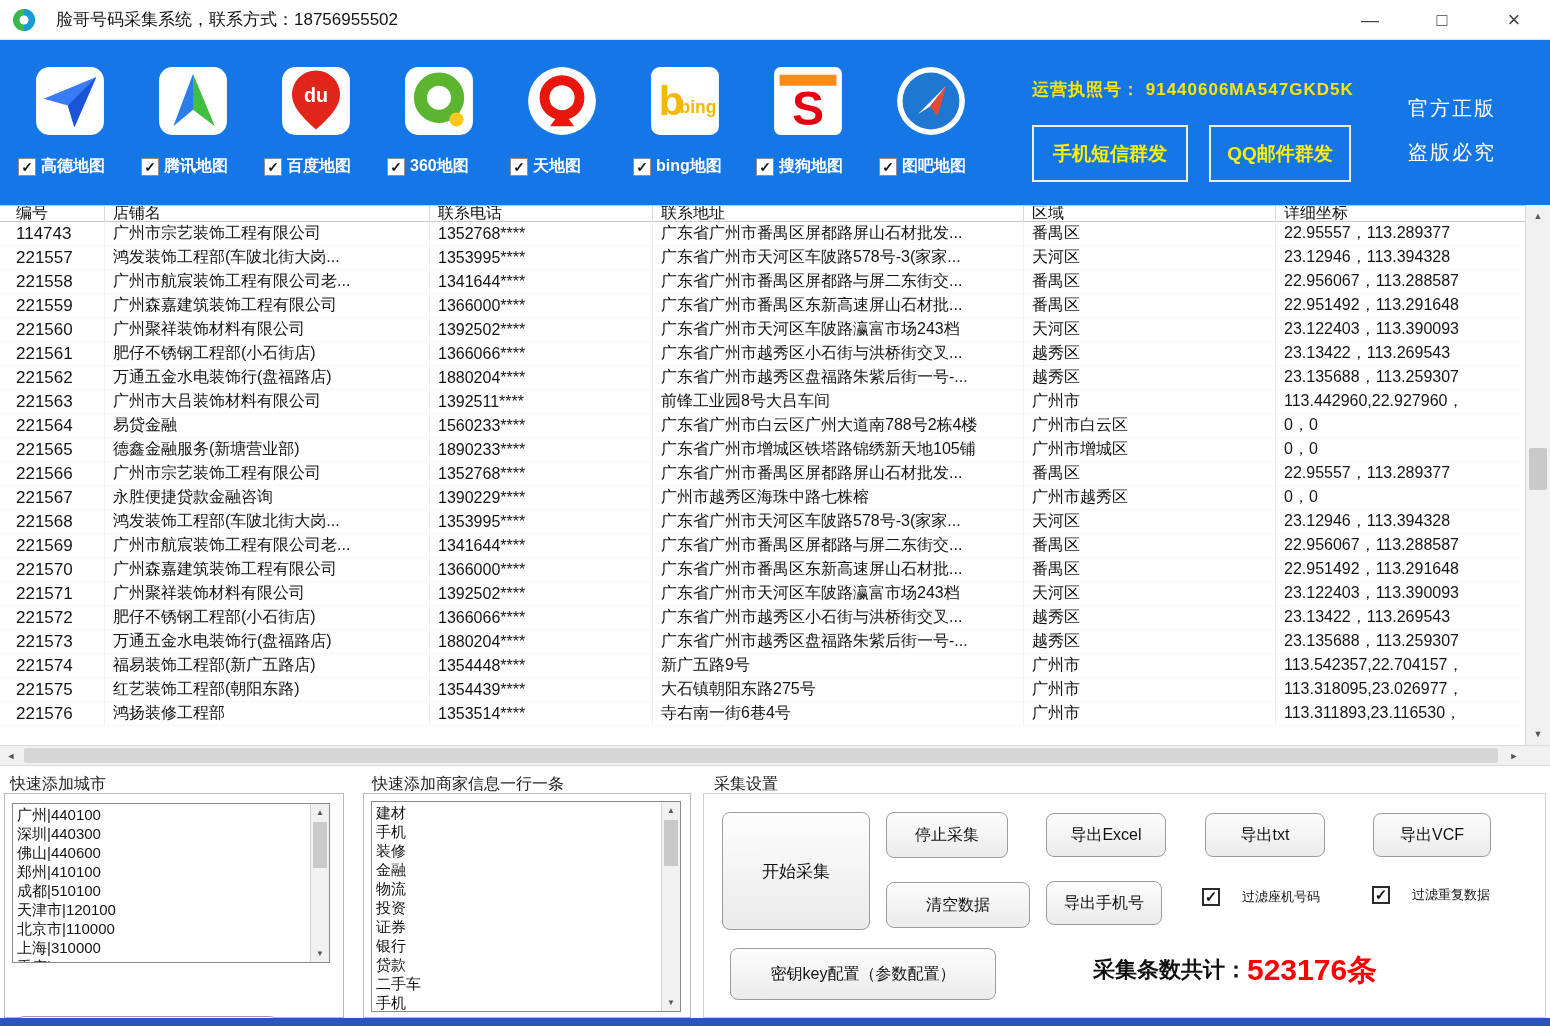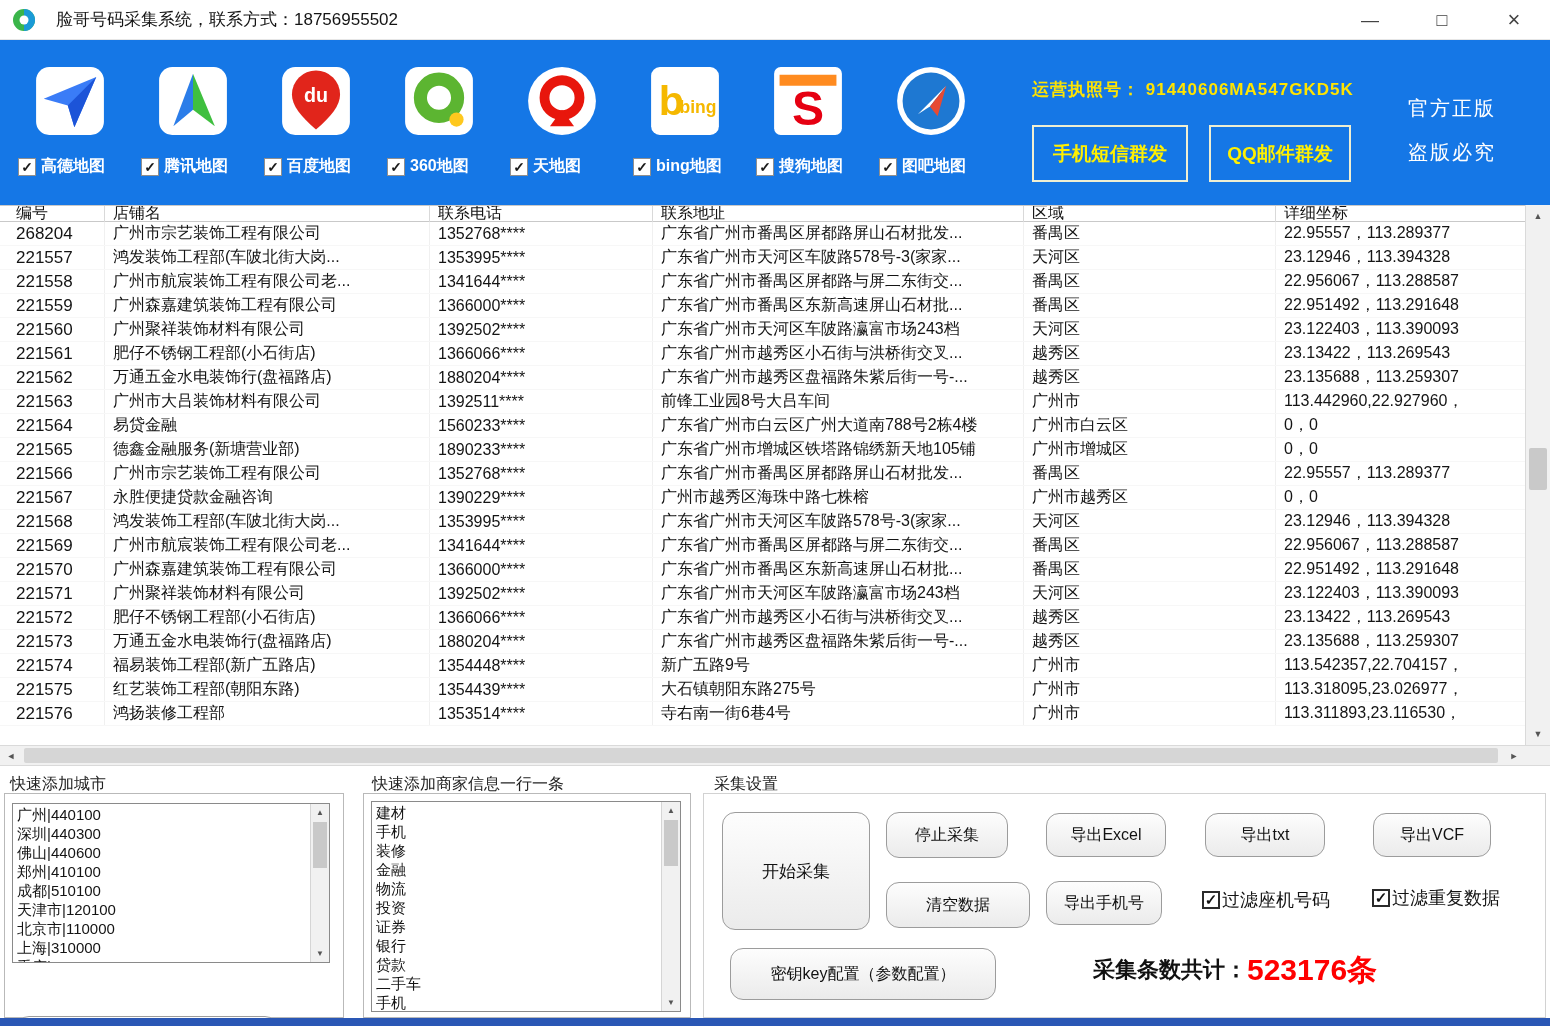--- a/index.html
+++ b/index.html
@@ -54,25 +54,25 @@
   .grp-title { position:absolute; font-size:16px; color:#222; background:#fff; padding:0 2px; white-space:nowrap; }
   .grp-box { position:absolute; border:1px solid #b9b9b9; background:transparent; }
   .grp-box.light { border-color:#d2d2d2; }
   .listbox { position:absolute; background:#fff; border:1px solid #8a8a8a; overflow:hidden; }
   .lb-items { position:absolute; left:0; top:0; right:19px; bottom:0; padding:1px 4px; overflow:hidden; }
   .list-item { font-size:15px; line-height:19px; white-space:nowrap; color:#141414; }
   .lb-scroll { position:absolute; right:0; top:0; width:19px; bottom:0; background:#f1f1f1; border-left:1px solid #d5d5d5; }
   .lb-scroll .arrow { position:absolute; left:0; width:18px; height:17px; display:flex; align-items:center; justify-content:center; font-size:8px; color:#555; }
   .lb-scroll .up{top:0;} .lb-scroll .down{bottom:0;}
   .lb-scroll .thumb { position:absolute; left:2px; width:14px; top:18px; height:46px; background:#c9c9c9; }
-  .btn { position:absolute; background:linear-gradient(#fdfdfd,#ebebeb); border:1px solid #9c9c9c; color:#111; display:flex; align-items:center; justify-content:center; font-size:16px; font-family:inherit; border-radius:13px; white-space:nowrap; }
+  .btn { position:absolute; background:linear-gradient(#fdfdfd,#ebebeb); border:1px solid #9c9c9c; color:#111; display:flex; align-items:center; justify-content:center; font-size:16px; font-family:inherit; border-radius:8px; white-space:nowrap; }
   .btn.big { font-size:17px; }
   .filter-check { position:absolute; display:flex; align-items:center; }
   .cb2 { width:18px; height:18px; background:#fff; border:2px solid #2b2b2b; display:flex; align-items:center; justify-content:center; font-size:15px; font-weight:bold; color:#111; flex:none; }
-  .filter-label { font-size:18px; margin-left:2px; color:#141414; white-space:nowrap; }
+  .filter-label { font-size:13px; margin-left:22px; color:#141414; white-space:nowrap; }
   .total-wrap { position:absolute; left:1093px; top:948px; height:44px; display:flex; align-items:center; }
   .total-label { font-size:22px; font-weight:bold; color:#111; }
   .total-value { font-size:30px; font-weight:bold; color:#ff0000; }
   .bottom-bar { position:absolute; left:0; top:1018px; width:1550px; height:8px; background:#2a57b5; }
 </style>
 </head>
 <body>
 
 <div class="titlebar">
   <span class="app-icon">
@@ -211,21 +211,21 @@
   <div class="thead" id="table-head">
       <div class="tcell c0">编号</div>
       <div class="tcell c1">店铺名</div>
       <div class="tcell c2">联系电话</div>
       <div class="tcell c3">联系地址</div>
       <div class="tcell c4">区域</div>
       <div class="tcell c5">详细坐标</div>
     </div>
   <div id="table-body">
       <div class="trow">
-        <div class="tcell c0">268204</div>
+        <div class="tcell c0">114743</div>
         <div class="tcell c1">广州市宗艺装饰工程有限公司</div>
         <div class="tcell c2">1352768****</div>
         <div class="tcell c3">广东省广州市番禺区屏都路屏山石材批发...</div>
         <div class="tcell c4">番禺区</div>
         <div class="tcell c5">22.95557，113.289377</div>
       </div>
       <div class="trow">
         <div class="tcell c0">221557</div>
         <div class="tcell c1">鸿发装饰工程部(车陂北街大岗...</div>
         <div class="tcell c2">1353995****</div>

